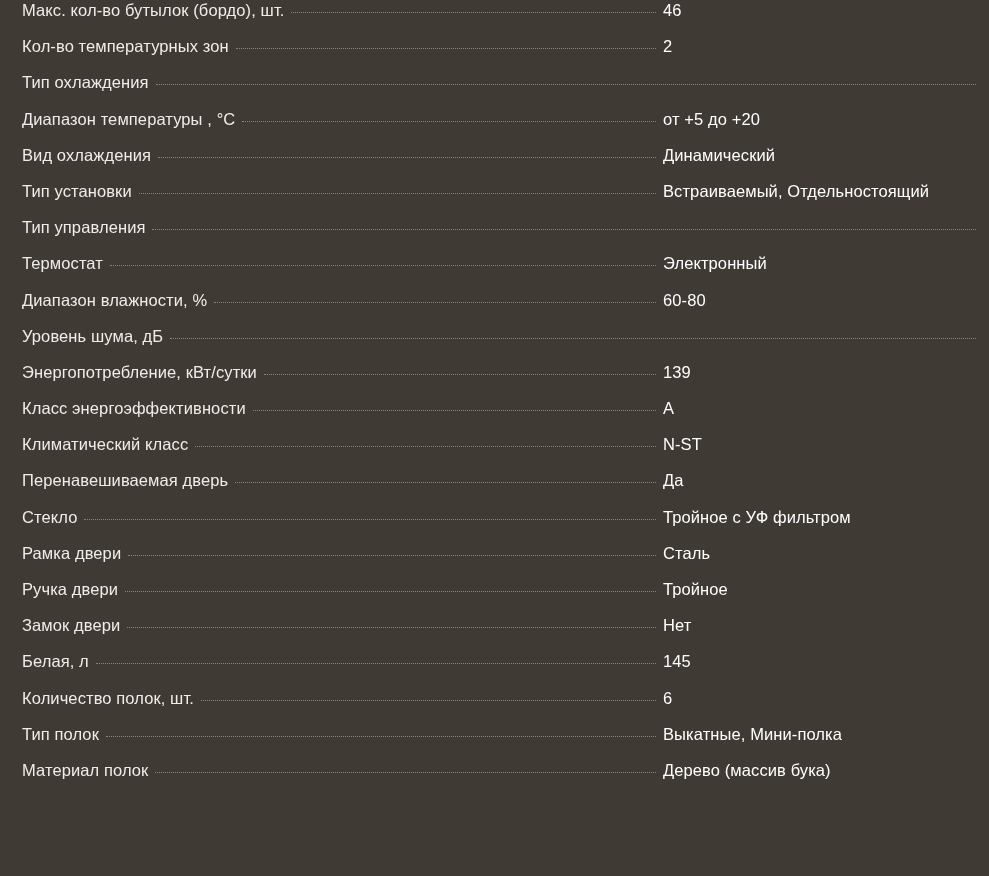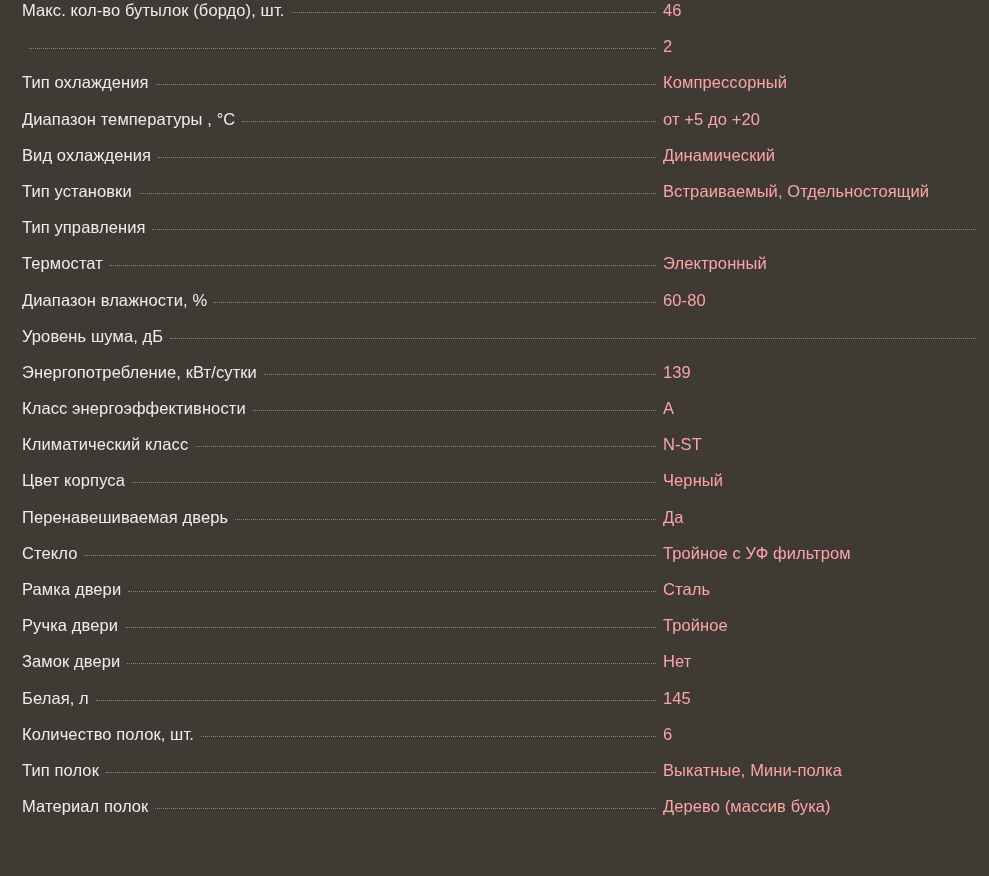--- a/index.html
+++ b/index.html
@@ -40,44 +40,44 @@
     margin: 0 7px 0 7px;
     position: relative;
     top: -3px;
     border-bottom: 1px dotted #8c847c;
     min-width: 10px;
     height: 1px;
   }
   .spec-value {
     font-size: 16.5px;
     line-height: 20px;
-    color: #fca5a5;
+    color: #ffffff;
     flex: 0 0 auto;
     width: 320px;
     white-space: nowrap;
     letter-spacing: 0.1px;
   }
 </style>
 </head>
 <body>
 
 <div class="spec-table" id="spec-table">
     <div class="spec-row">
       <span class="spec-label">Макс. кол-во бутылок (бордо), шт.</span>
       <span class="spec-dots"></span>
       <span class="spec-value">46</span>
     </div>
     <div class="spec-row">
+      <span class="spec-label">Кол-во температурных зон</span>
       <span class="spec-dots"></span>
       <span class="spec-value">2</span>
     </div>
     <div class="spec-row">
       <span class="spec-label">Тип охлаждения</span>
       <span class="spec-dots"></span>
-      <span class="spec-value">Компрессорный</span>
     </div>
     <div class="spec-row">
       <span class="spec-label">Диапазон температуры , °C</span>
       <span class="spec-dots"></span>
       <span class="spec-value">от +5 до +20</span>
     </div>
     <div class="spec-row">
       <span class="spec-label">Вид охлаждения</span>
       <span class="spec-dots"></span>
       <span class="spec-value">Динамический</span>
@@ -114,25 +114,20 @@
       <span class="spec-label">Класс энергоэффективности</span>
       <span class="spec-dots"></span>
       <span class="spec-value">A</span>
     </div>
     <div class="spec-row">
       <span class="spec-label">Климатический класс</span>
       <span class="spec-dots"></span>
       <span class="spec-value">N-ST</span>
     </div>
     <div class="spec-row">
-      <span class="spec-label">Цвет корпуса</span>
-      <span class="spec-dots"></span>
-      <span class="spec-value">Черный</span>
-    </div>
-    <div class="spec-row">
       <span class="spec-label">Перенавешиваемая дверь</span>
       <span class="spec-dots"></span>
       <span class="spec-value">Да</span>
     </div>
     <div class="spec-row">
       <span class="spec-label">Стекло</span>
       <span class="spec-dots"></span>
       <span class="spec-value">Тройное с УФ фильтром</span>
     </div>
     <div class="spec-row">

